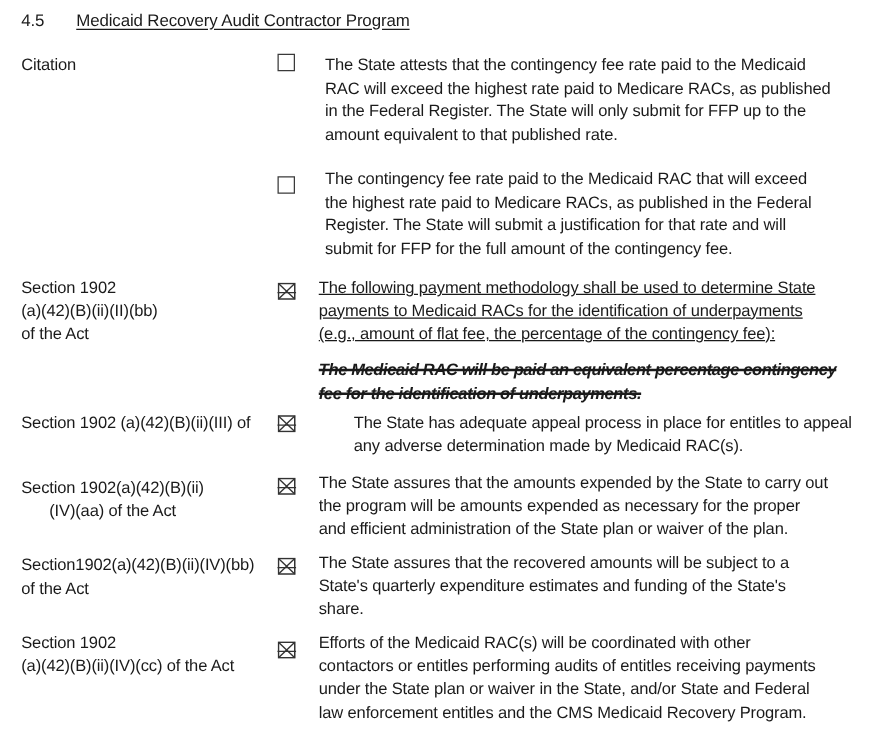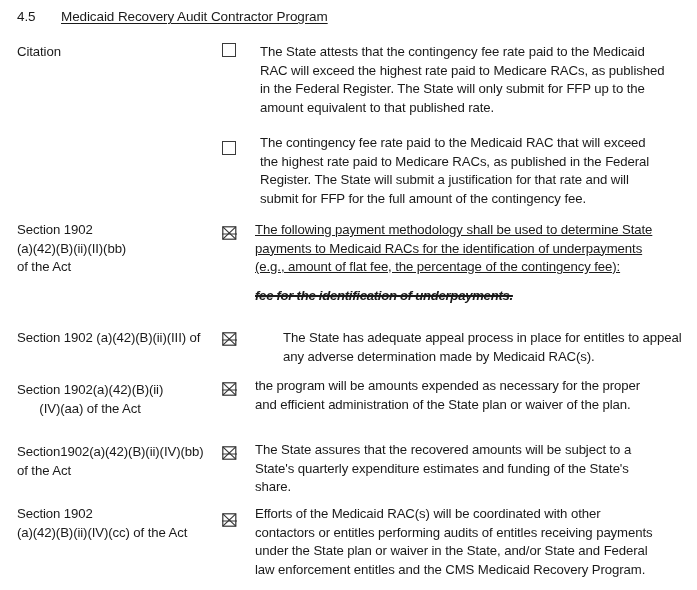--- a/index.html
+++ b/index.html
@@ -106,20 +106,21 @@
       <line x1="13.8" y1="0.8" x2="0.8" y2="13.2" stroke="#333" stroke-width="1.1"></line>
       <line x1="-1" y1="8" x2="15" y2="8" stroke="#333" stroke-width="1"></line>
     </svg>
 </div>
 <div class="text" style="top:221px;text-decoration:underline;">
   <div>The following payment methodology shall be used to determine State</div>
   <div>payments to Medicaid RACs for the identification of underpayments</div>
   <div>(e.g., amount of flat fee, the percentage of the contingency fee):</div>
 </div>
 <div class="text strike" style="top:287px;">
+  <div>The Medicaid RAC will be paid an equivalent percentage contingency</div>
   <div>fee for the identification  of  underpayments.</div>
 </div>
 
 <div class="cite" style="top:329px;">
   <div>Section 1902 (a)(42)(B)(ii)(III) of</div>
 </div>
 <div class="box" style="top:332px;">
   <svg width="15" height="14" viewBox="0 0 15 14">
       <rect x="0.8" y="0.8" width="13" height="12.4" fill="none" stroke="#333" stroke-width="1.2"></rect>
       <line x1="0.8" y1="0.8" x2="13.8" y2="13.2" stroke="#333" stroke-width="1.1"></line>
@@ -138,20 +139,21 @@
 </div>
 <div class="box" style="top:382px;">
   <svg width="15" height="14" viewBox="0 0 15 14">
       <rect x="0.8" y="0.8" width="13" height="12.4" fill="none" stroke="#333" stroke-width="1.2"></rect>
       <line x1="0.8" y1="0.8" x2="13.8" y2="13.2" stroke="#333" stroke-width="1.1"></line>
       <line x1="13.8" y1="0.8" x2="0.8" y2="13.2" stroke="#333" stroke-width="1.1"></line>
       <line x1="-1" y1="8" x2="15" y2="8" stroke="#333" stroke-width="1"></line>
     </svg>
 </div>
 <div class="text" style="top:377px;">
+  <div>The State assures that the amounts expended by the State to carry out</div>
   <div>the program will be amounts expended as necessary for the proper</div>
   <div>and efficient administration of the State plan or waiver of the plan.</div>
 </div>
 
 <div class="cite" style="top:443px;">
   <div>Section1902(a)(42)(B)(ii)(IV)(bb)</div>
   <div>of the Act</div>
 </div>
 <div class="box" style="top:446px;">
   <svg width="15" height="14" viewBox="0 0 15 14">

